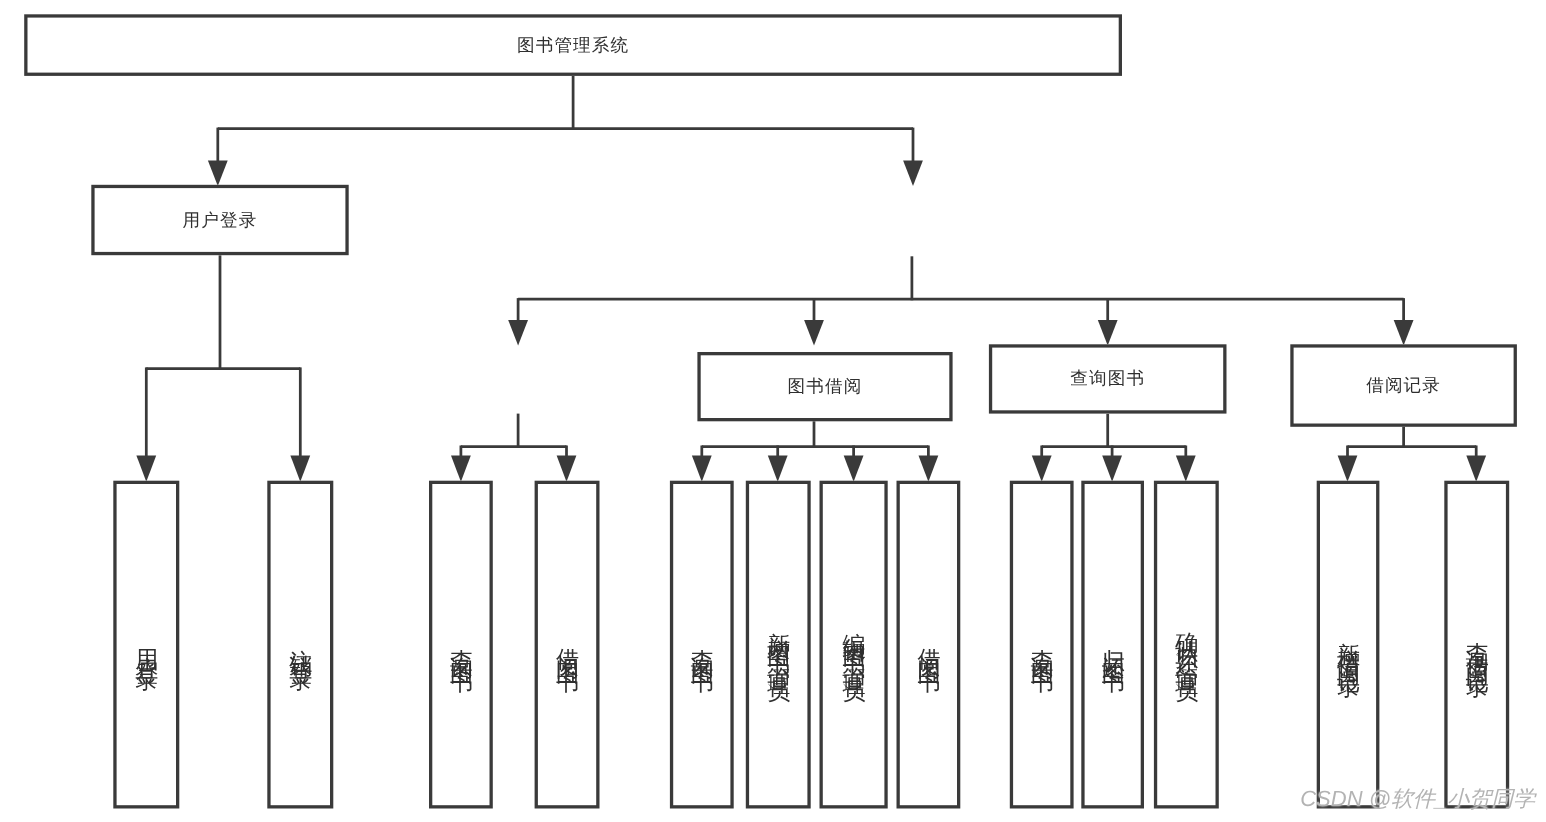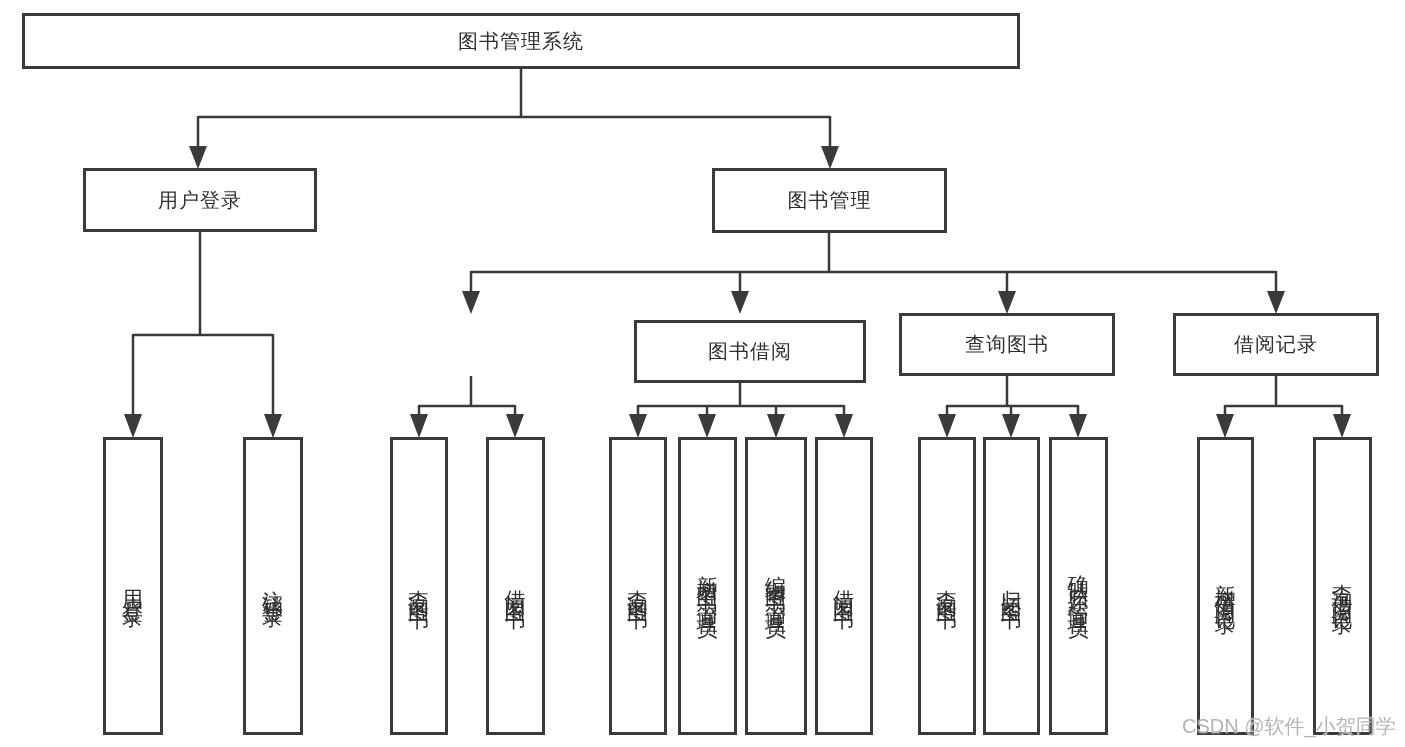--- a/index.html
+++ b/index.html
@@ -7,29 +7,30 @@
     position:relative;width:1405px;height:747px;background:#ffffff;
     font-family:"Liberation Sans",sans-serif;overflow:hidden;
   }
   .connector-svg{position:absolute;left:0;top:0;z-index:0;}
   .box{
     position:absolute;box-sizing:border-box;background:#ffffff;
     border:3px solid #3a3a3a;color:#2f2f2f;
     display:flex;align-items:center;justify-content:center;
     z-index:1;
   }
-  .h-label{font-size:20px;letter-spacing:1px;white-space:nowrap;}
+  .h-label{font-size:16px;letter-spacing:1px;white-space:nowrap;}
   .leaf{
     writing-mode:vertical-rl;
     font-size:21px;letter-spacing:0.30em;line-height:1;
   }
   .watermark{
     position:absolute;z-index:2;left:1182px;top:713px;
     font-size:20px;color:#b3b3b3;white-space:nowrap;
     text-shadow:0 0 2px #ffffff;
+    font-style:italic;
   }
 </style>
 </head>
 <body>
 
 <div class="canvas">
 
   <svg class="connector-svg" width="1405" height="747">
     <g stroke="#3a3a3a" stroke-width="2.5" fill="none">
 
@@ -99,31 +100,28 @@
     </g>
   </svg>
 
   <div class="box" style="left:22px;top:13px;width:998px;height:56px;">
     <span class="h-label">图书管理系统</span>
   </div>
 
   <div class="box" style="left:83px;top:168px;width:234px;height:64px;">
     <span class="h-label">用户登录</span>
   </div>
-  <div class="box" style="left:712px;top:168px;width:235px;height:65px;">
-    <span class="h-label">图书管理</span>
-  </div>
 
   <div class="box" style="left:634px;top:320px;width:232px;height:63px;">
     <span class="h-label">图书借阅</span>
   </div>
   <div class="box" style="left:899px;top:313px;width:216px;height:63px;">
     <span class="h-label">查询图书</span>
   </div>
-  <div class="box" style="left:1173px;top:313px;width:206px;height:63px;">
+  <div class="box" style="left:1173px;top:313px;width:206px;height:75px;">
     <span class="h-label">借阅记录</span>
   </div>
 
   <div class="box leaf" style="left:103px;top:437px;width:60px;height:298px;">用户登录</div>
   <div class="box leaf" style="left:243px;top:437px;width:60px;height:298px;">注销登录</div>
 
   <div class="box leaf" style="left:390px;top:437px;width:58px;height:298px;">查询图书</div>
   <div class="box leaf" style="left:486px;top:437px;width:59px;height:298px;">借阅图书</div>
 
   <div class="box leaf" style="left:609px;top:437px;width:58px;height:298px;">查询图书</div>

